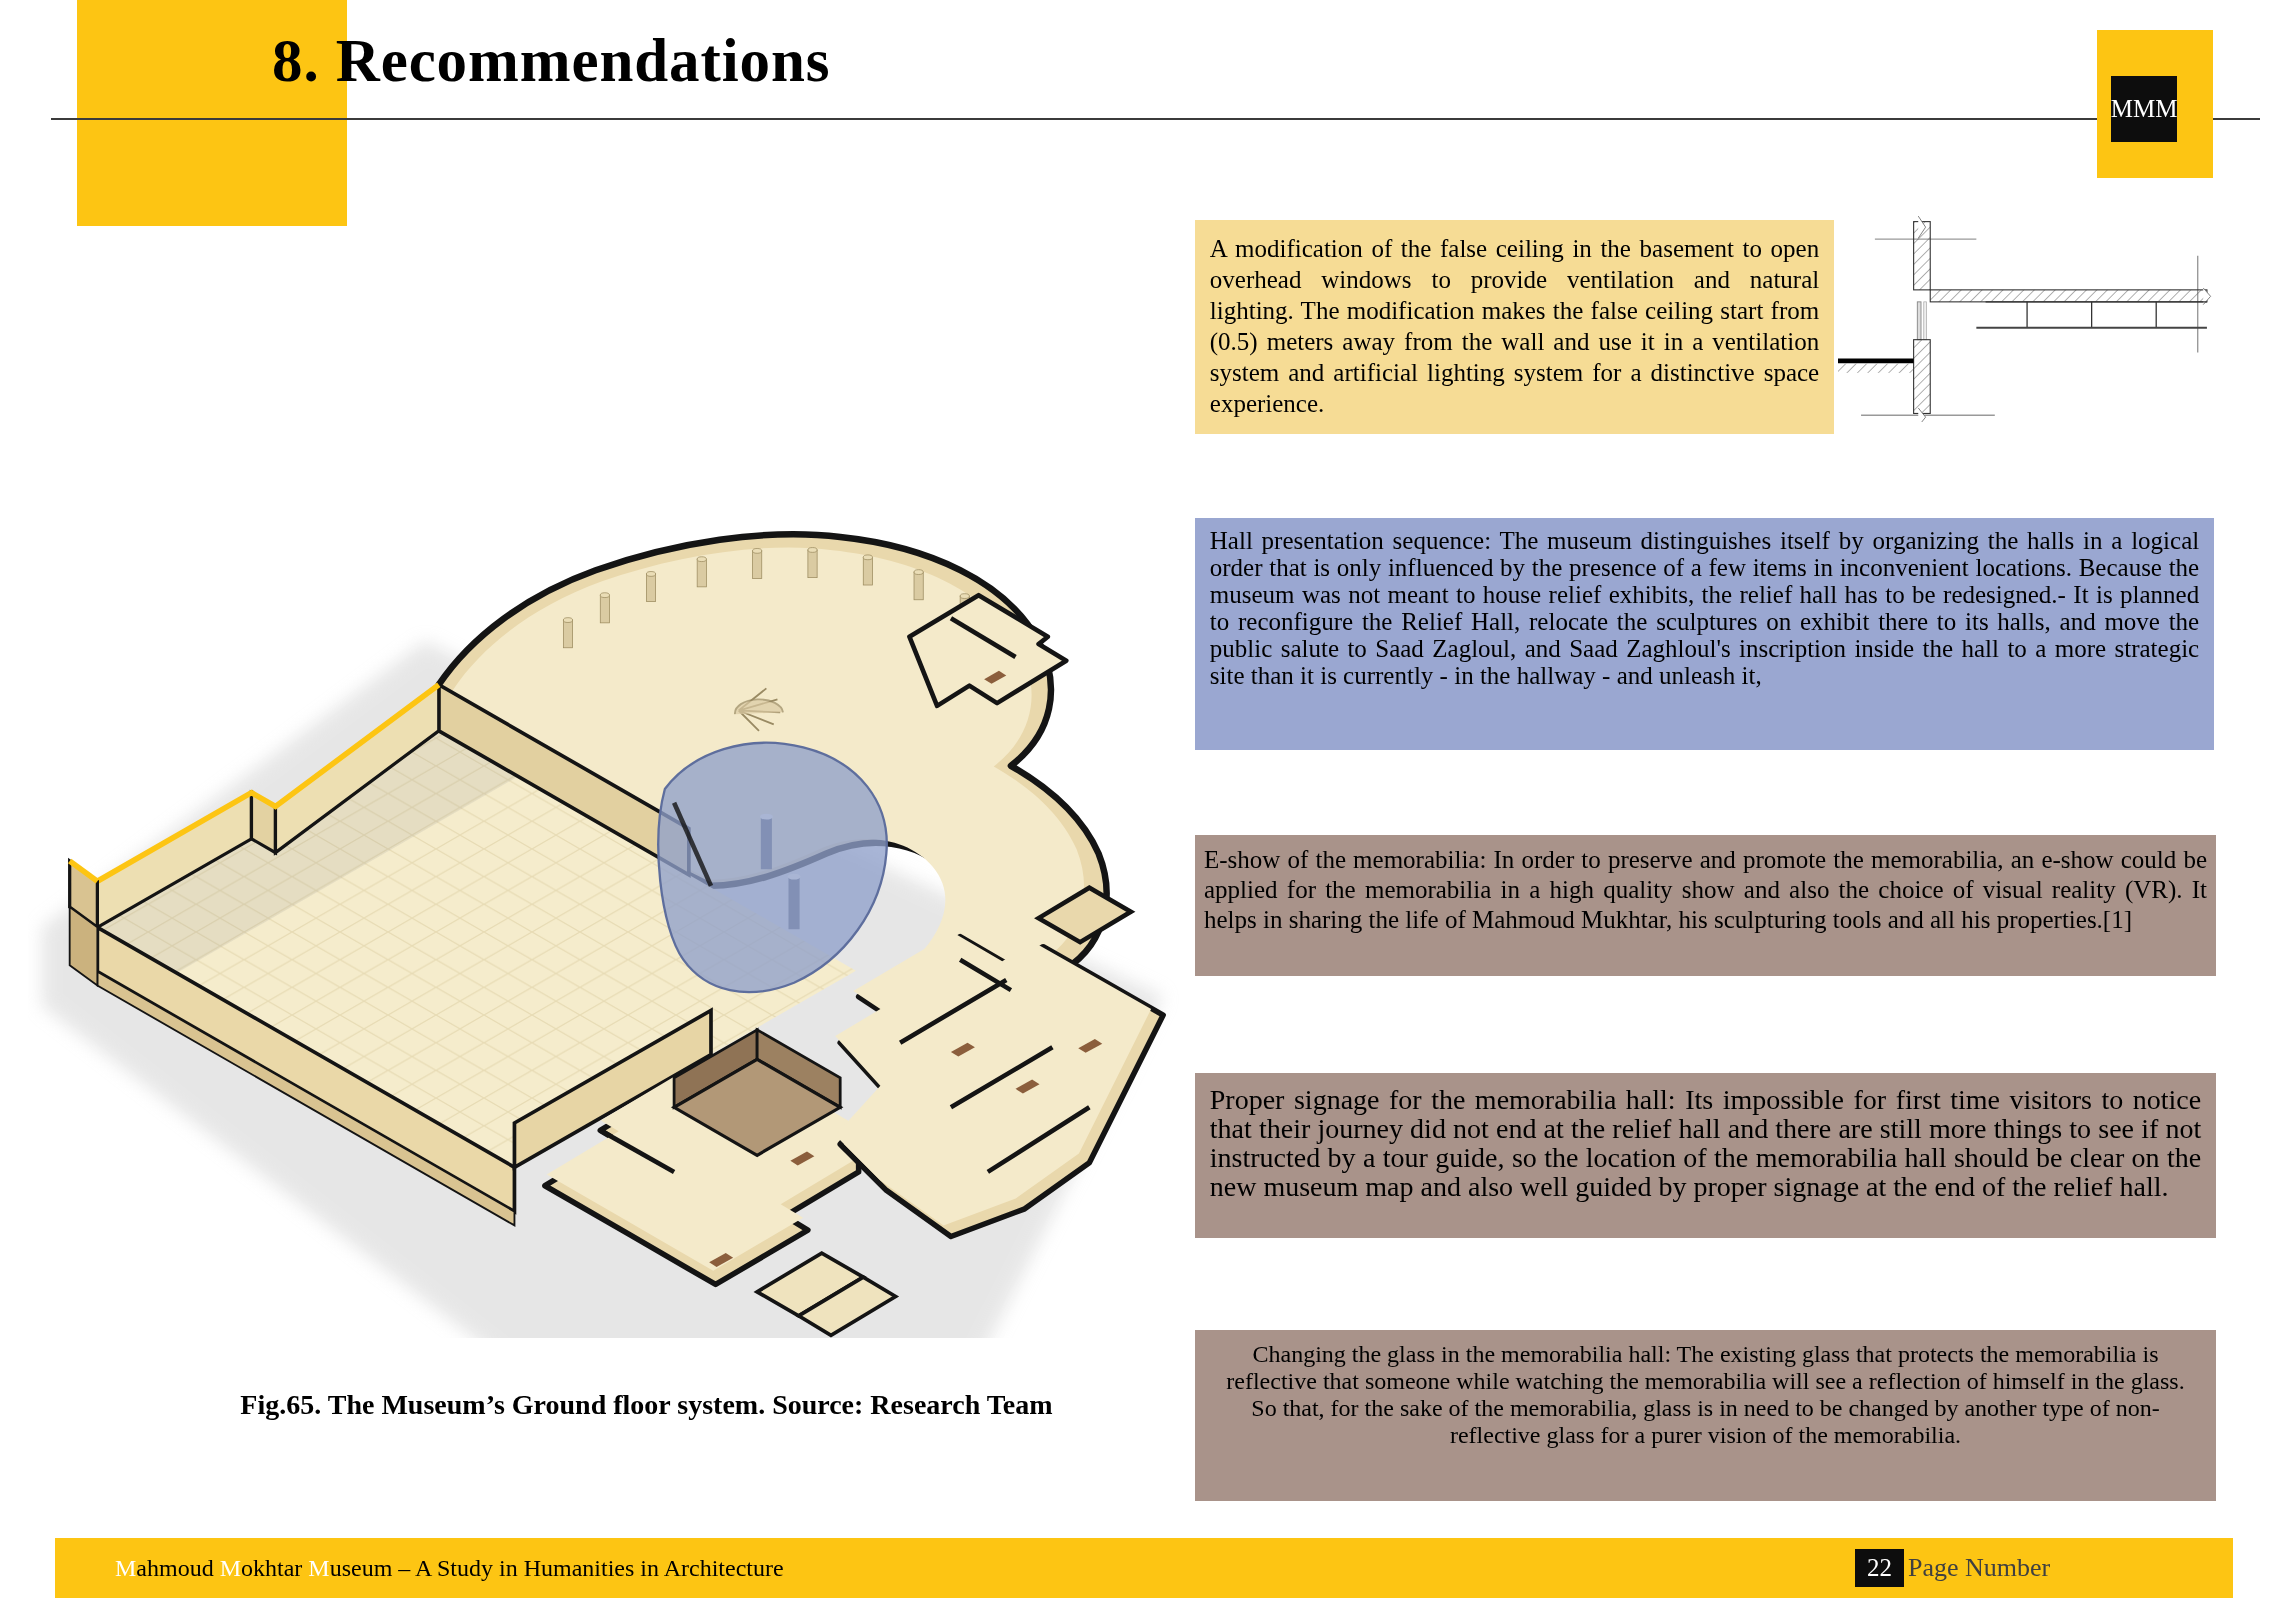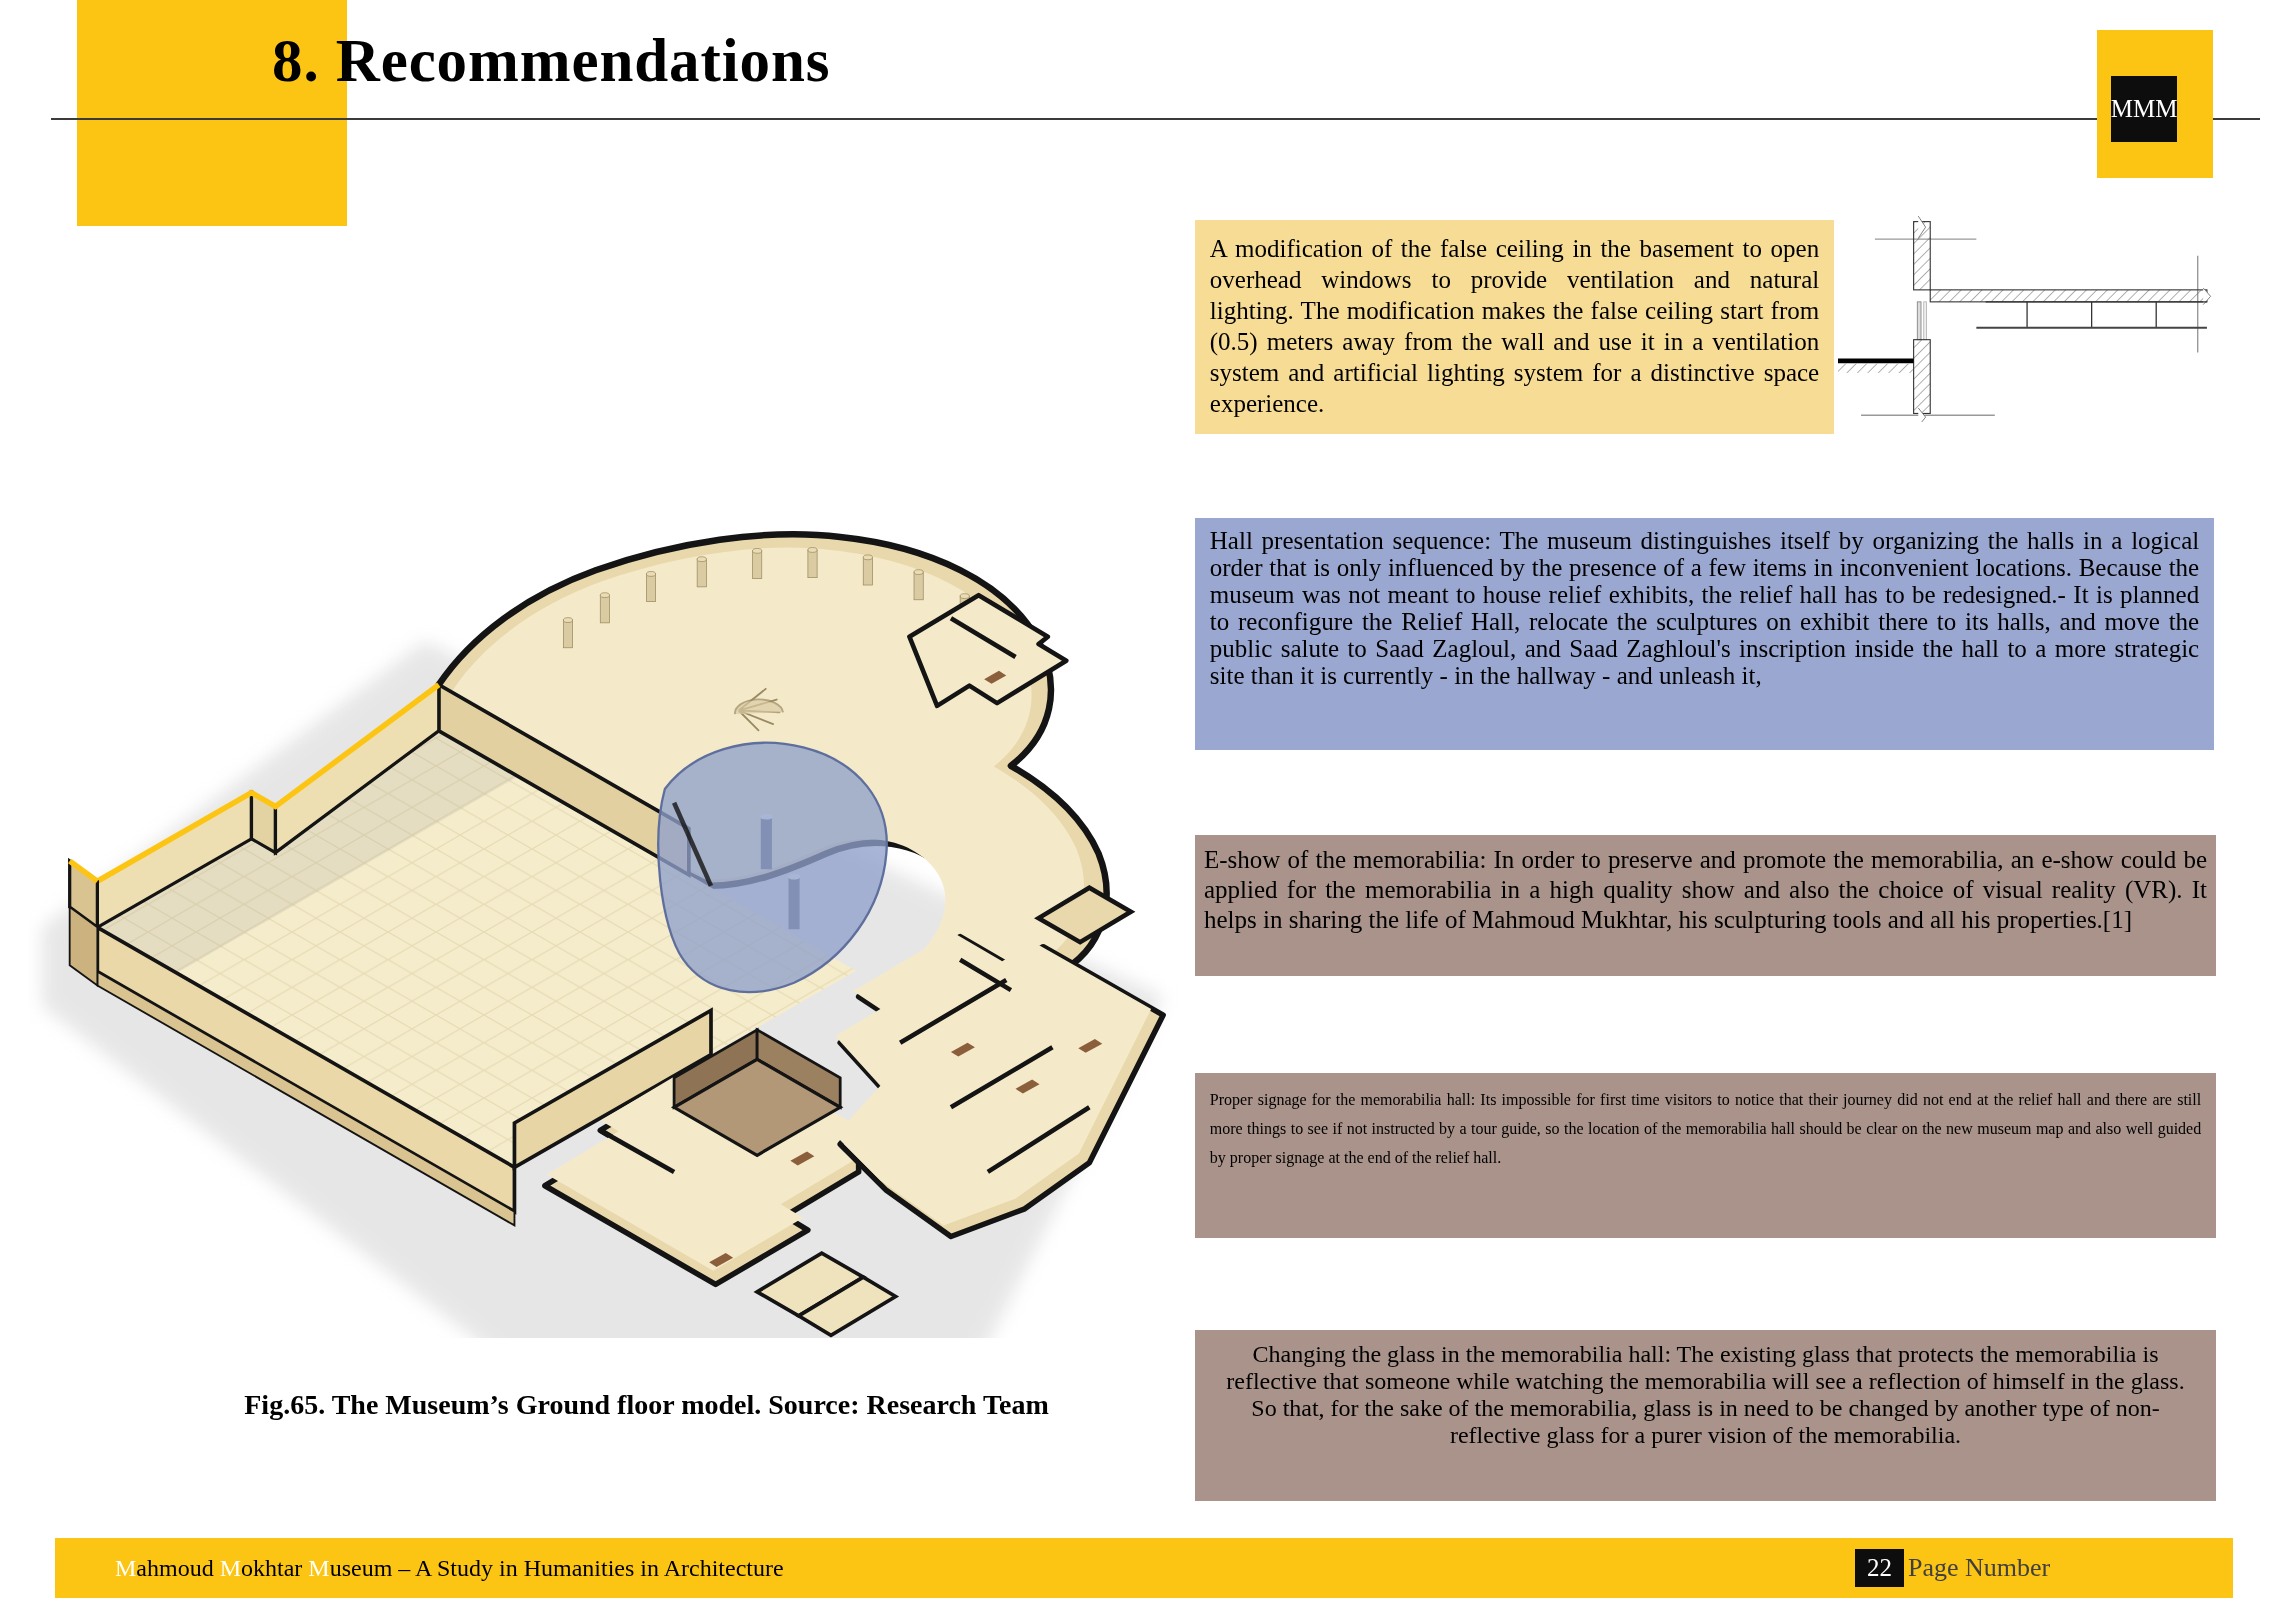--- a/index.html
+++ b/index.html
@@ -17,21 +17,21 @@
   
   .rec-box{position:absolute;color:#000;box-sizing:border-box;}
   .rec-box p{margin:0;}
   #box-false-ceiling{left:1195px;top:220px;width:639px;min-height:214px;background:#F6DC95;
     padding:13px 14.8px;font-size:25px;line-height:31px;text-align:justify;}
   #box-hall-sequence{left:1195px;top:518px;width:1019px;min-height:232px;background:#9AA7D1;
     padding:9.2px 14.8px;font-size:25px;line-height:27px;text-align:justify;}
   #box-e-show{left:1195px;top:835px;width:1021px;min-height:141px;background:#A9938A;
     padding:10px 9px;font-size:25px;line-height:30px;text-align:justify;}
   #box-signage{left:1195px;top:1073px;width:1021px;min-height:165px;background:#A9938A;
-    padding:12px 14.8px;font-size:16px;line-height:29px;text-align:justify;}
+    padding:12px 14.8px;font-size:28px;line-height:29px;text-align:justify;}
   #box-glass{left:1195px;top:1330px;width:1021px;min-height:171px;background:#A9938A;
     padding:11px 16.6px;font-size:24px;line-height:27px;text-align:center;}
   
   .floor-model{position:absolute;left:28px;top:406px;width:1163px;height:932px;}
   .figure-caption{position:absolute;left:231px;top:1389px;width:831px;text-align:center;
     font-size:28px;font-weight:bold;color:#000;}
   .ceiling-detail{position:absolute;left:1838px;top:214px;width:380px;height:208px;}
   
   .footer-bar{position:absolute;left:55px;top:1538px;width:2178px;height:60px;background:#FDC513;}
   .footer-title{position:absolute;left:60px;top:0;height:60px;display:flex;align-items:center;
@@ -187,21 +187,21 @@
     <polygon points="1138,696 1156,686 1164,691 1146,701" fill="#8B5E3C"></polygon>
     <polygon points="1095,555 1150,522 1195,548 1140,581" fill="#E9D8AC" stroke="#141414" stroke-width="5"></polygon>
   </g>
 
   <g>
     <polygon points="790,960 860,918 905,944 835,986" fill="#EFE3BE" stroke="#141414" stroke-width="4"></polygon>
     <polygon points="835,986 905,944 940,965 870,1007" fill="#EFE3BE" stroke="#141414" stroke-width="4"></polygon>
   </g>
 </svg>
 
-<div class="figure-caption">Fig.65. The Museum’s  Ground floor model. Source: Research Team</div>
+<div class="figure-caption">Fig.65. The Museum’s  Ground floor system. Source: Research Team</div>
 
 <svg class="ceiling-detail" viewBox="0 0 412 225">
   <defs>
     <pattern id="hatch" width="8" height="8" patternUnits="userSpaceOnUse" patternTransform="rotate(45)">
       <line x1="0" y1="0" x2="0" y2="8" stroke="#555" stroke-width="1"></line>
     </pattern>
   </defs>
 
   <line x1="40" y1="27" x2="150" y2="27" stroke="#999" stroke-width="1.5"></line>
   <line x1="25" y1="218" x2="170" y2="218" stroke="#999" stroke-width="1.5"></line>

